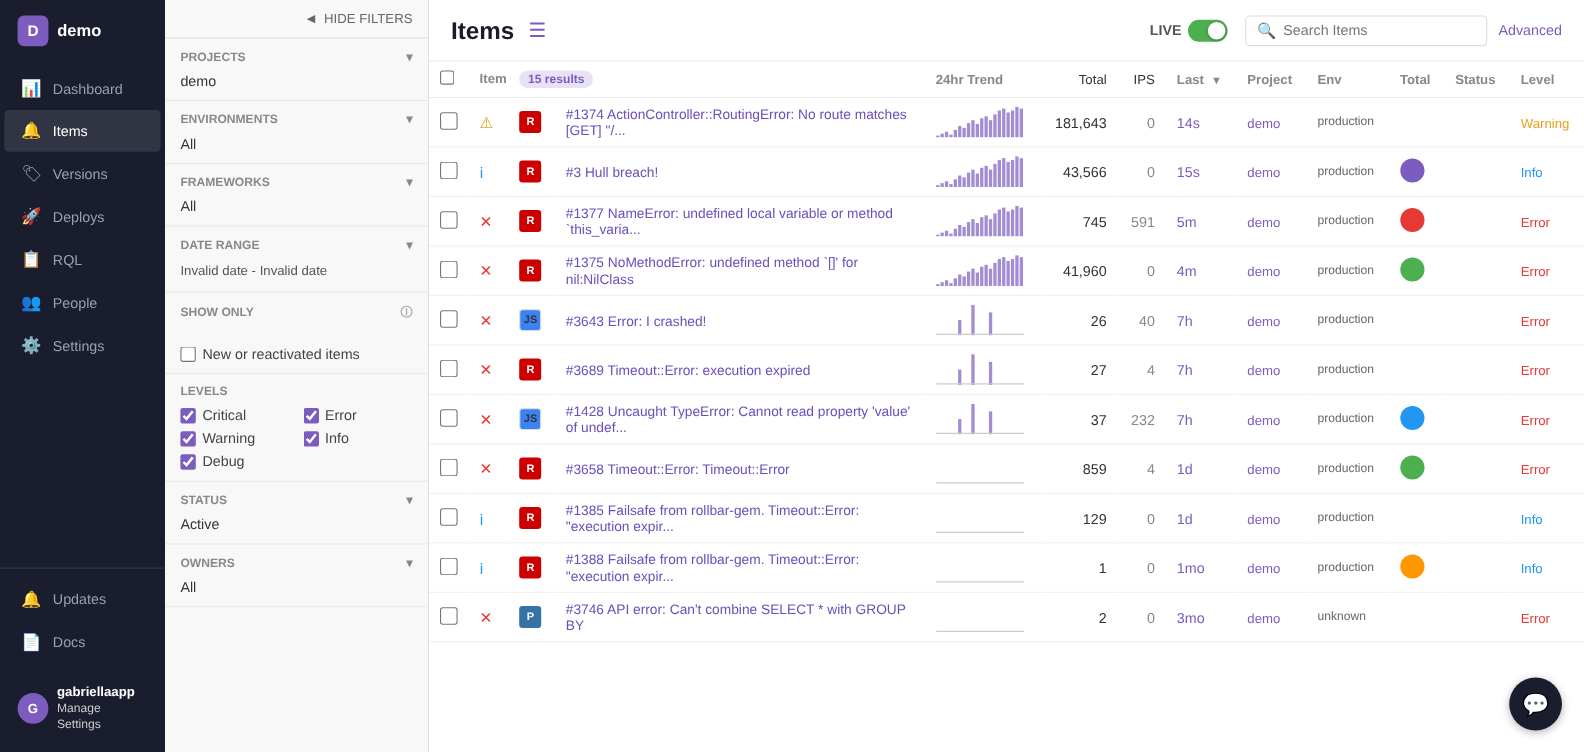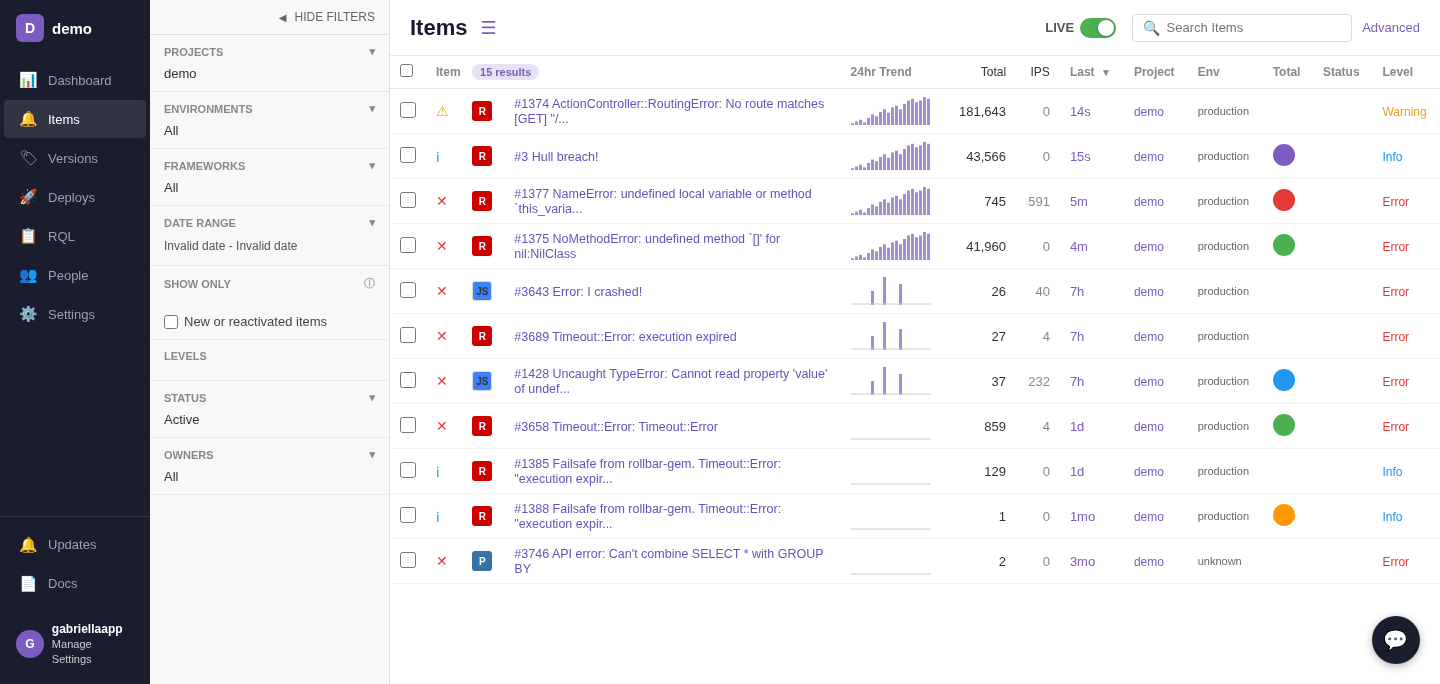--- a/index.html
+++ b/index.html
@@ -277,20 +277,42 @@
     </div>
     <div class="checkbox-row">
       <input type="checkbox" style="">
       <span>New or reactivated items</span>
     </div>
   </div>
 
   <div class="filter-section">
     <div class="filter-section-title">
       <span>LEVELS</span>
+    </div>
+    <div class="levels-grid">
+      <div class="level-item">
+        <input type="checkbox" checked="" style="">
+        <span>Critical</span>
+      </div>
+      <div class="level-item">
+        <input type="checkbox" checked="" style="">
+        <span>Error</span>
+      </div>
+      <div class="level-item">
+        <input type="checkbox" checked="" style="">
+        <span>Warning</span>
+      </div>
+      <div class="level-item">
+        <input type="checkbox" checked="" style="">
+        <span>Info</span>
+      </div>
+      <div class="level-item">
+        <input type="checkbox" checked="" style="">
+        <span>Debug</span>
+      </div>
     </div>
   </div>
 
   <div class="filter-section">
     <div class="filter-section-title">
       <span>STATUS</span>
       <span>▾</span>
     </div>
     <div class="filter-value">Active</div>
   </div>

